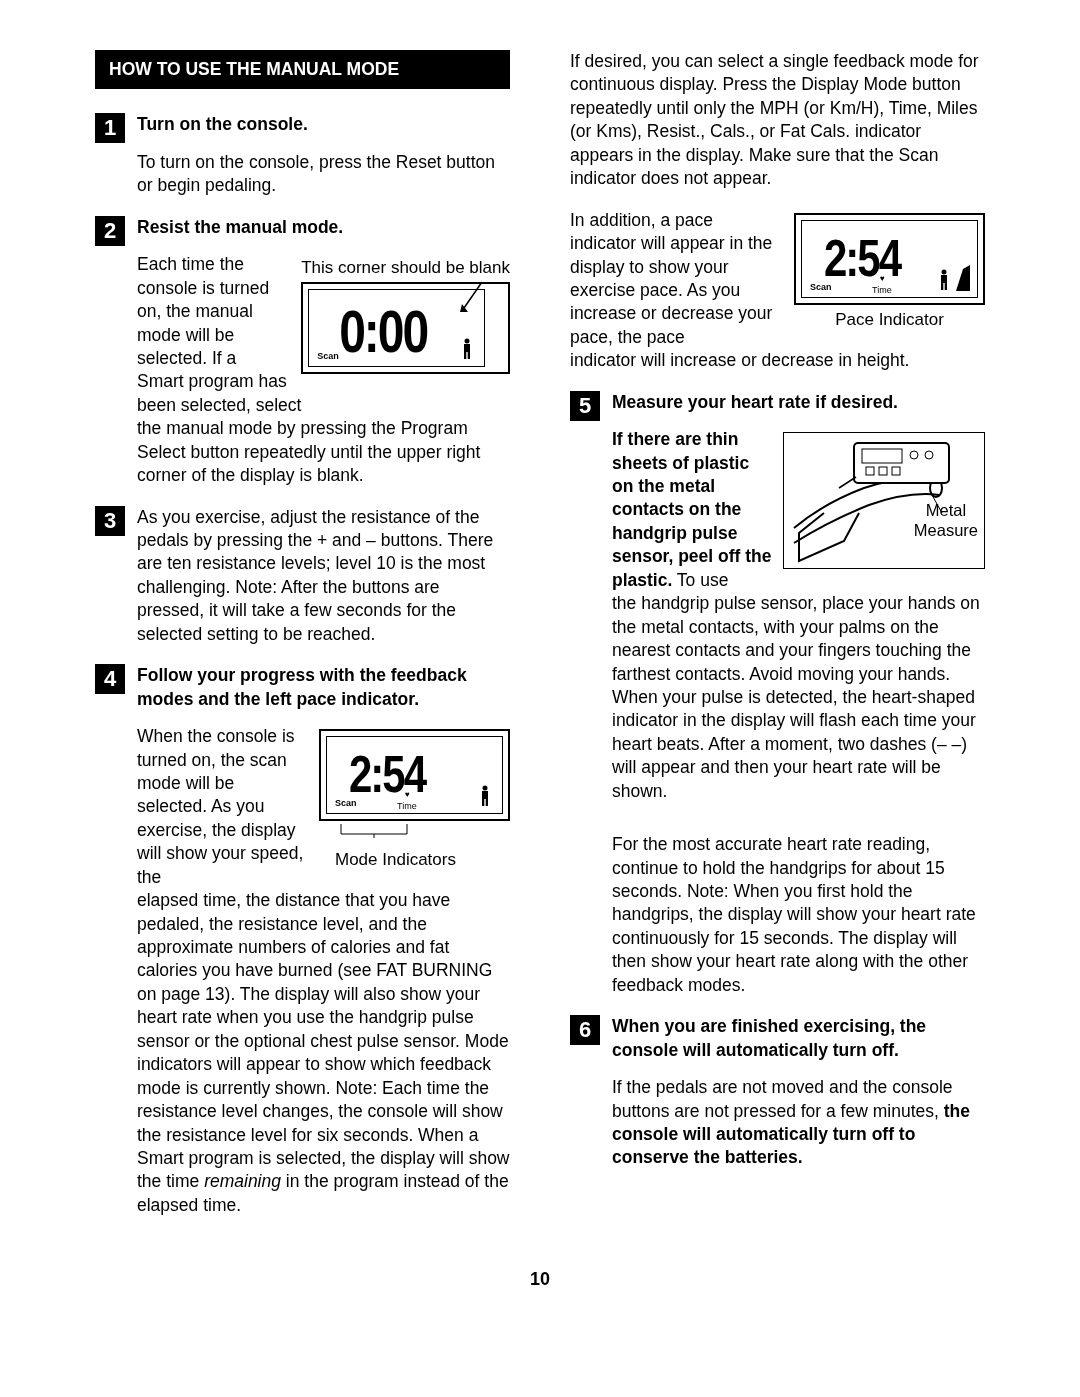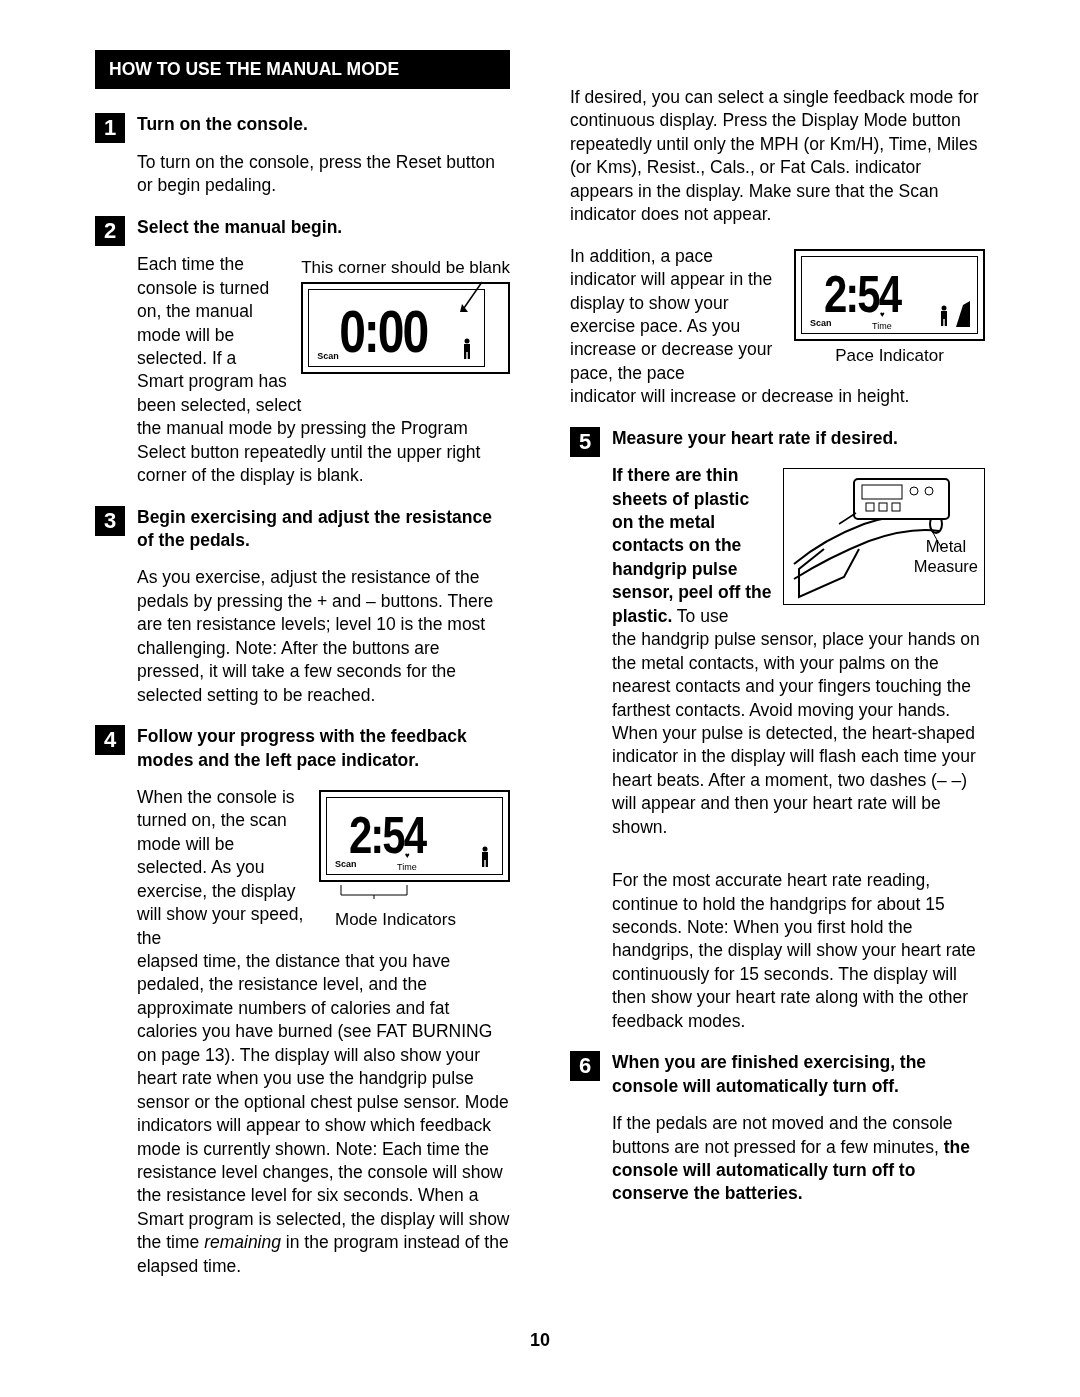--- a/index.html
+++ b/index.html
@@ -163,21 +163,21 @@
       <div class="section-header">HOW TO USE THE MANUAL MODE</div>
 
       <div class="step">
         <div class="step-num">1</div>
         <div class="step-title">Turn on the console.</div>
         <div class="step-body">To turn on the console, press the Reset button or begin pedaling.</div>
       </div>
 
       <div class="step clearfix">
         <div class="step-num">2</div>
-        <div class="step-title">Select the manual begin.</div>
+        <div class="step-title">Resist the manual mode.</div>
         <div class="step-body">
           <div class="wrap-fig-right">
             <div class="fig-caption-above">This corner should be blank</div>
             <div class="display-box">
               <div class="display-inner">
                 <svg class="arrow-svg" width="30" height="40">
                   <line x1="22" y1="2" x2="4" y2="28" stroke="#000" stroke-width="1.5"></line>
                   <polygon points="2,24 8,32 0,32" fill="#000"></polygon>
                 </svg>
                 <div class="seg-digits">0:00</div>
@@ -192,21 +192,20 @@
             </div>
           </div>
           <span>Each time the console is turned on, the manual mode will be selected. If a Smart program has been selected, select</span>
           <div style="clear:both"></div>
           <span>the manual mode by pressing the Program Select button repeatedly until the upper right corner of the display is blank.</span>
         </div>
       </div>
 
       <div class="step">
         <div class="step-num">3</div>
-        <div class="step-title">Begin exercising and adjust the resistance of the pedals.</div>
         <div class="step-body">As you exercise, adjust the resistance of the pedals by pressing the + and – buttons. There are ten resistance levels; level 10 is the most challenging. Note: After the buttons are pressed, it will take a few seconds for the selected setting to be reached.</div>
       </div>
 
       <div class="step clearfix">
         <div class="step-num">4</div>
         <div class="step-title">Follow your progress with the feedback modes and the left pace indicator.</div>
         <div class="step-body">
           <div class="wrap-fig-right">
             <div class="display-box">
               <div class="display-inner">
@@ -232,21 +231,21 @@
           </div>
           <span>When the console is turned on, the scan mode will be selected. As you exercise, the display will show your speed, the</span>
           <div style="clear:both"></div>
           <span>elapsed time, the distance that you have pedaled, the resistance level, and the approximate numbers of calories and fat calories you have burned (see FAT BURNING on page 13). The display will also show your heart rate when you use the handgrip pulse sensor or the optional chest pulse sensor. Mode indicators will appear to show which feedback mode is currently shown. Note: Each time the resistance level changes, the console will show the resistance level for six seconds. When a Smart program is selected, the display will show the time </span><span class="italic">remaining</span><span> in the program instead of the elapsed time.</span>
         </div>
       </div>
     </div>
 
     <div class="col">
 
-      <div style="margin-bottom:18px;margin-top:36px;">If desired, you can select a single feedback mode for continuous display. Press the Display Mode button repeatedly until only the MPH (or Km/H), Time, Miles (or Kms), Resist., Cals., or Fat Cals. indicator appears in the display. Make sure that the Scan indicator does not appear.</div>
+      <div style="margin-bottom:18px;">If desired, you can select a single feedback mode for continuous display. Press the Display Mode button repeatedly until only the MPH (or Km/H), Time, Miles (or Kms), Resist., Cals., or Fat Cals. indicator appears in the display. Make sure that the Scan indicator does not appear.</div>
 
       <div class="clearfix" style="margin-bottom:18px;">
         <div class="wrap-fig-right tight">
           <div class="display-box">
             <div class="display-inner">
               <div class="seg-digits small-shift">2:54</div>
               <div class="scan-label">Scan</div>
               <div class="time-heart">♥</div>
               <div class="time-label">Time</div>
               <svg class="person-icon" width="14" height="22" style="right:26px;">

